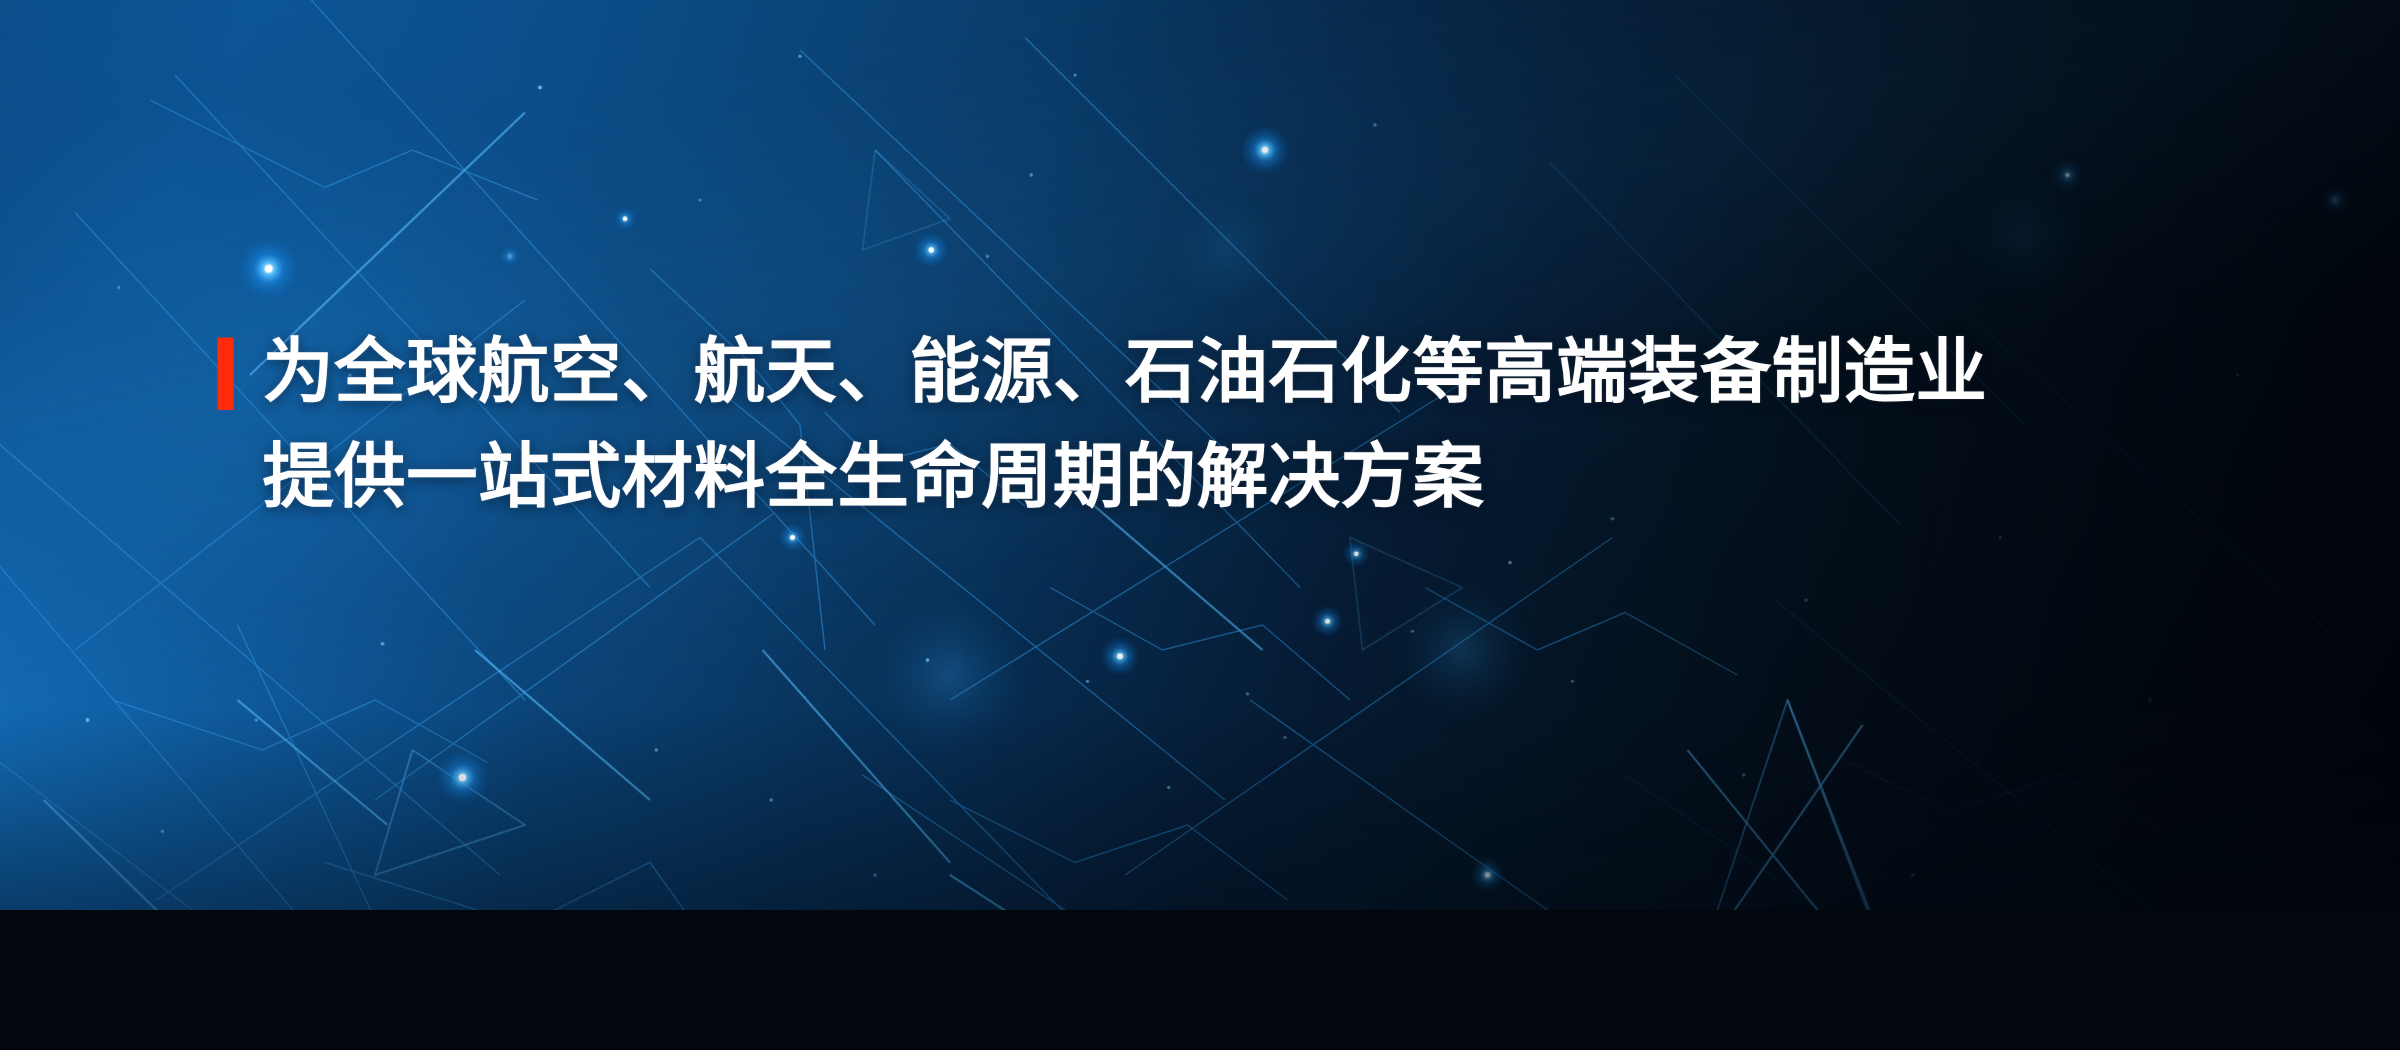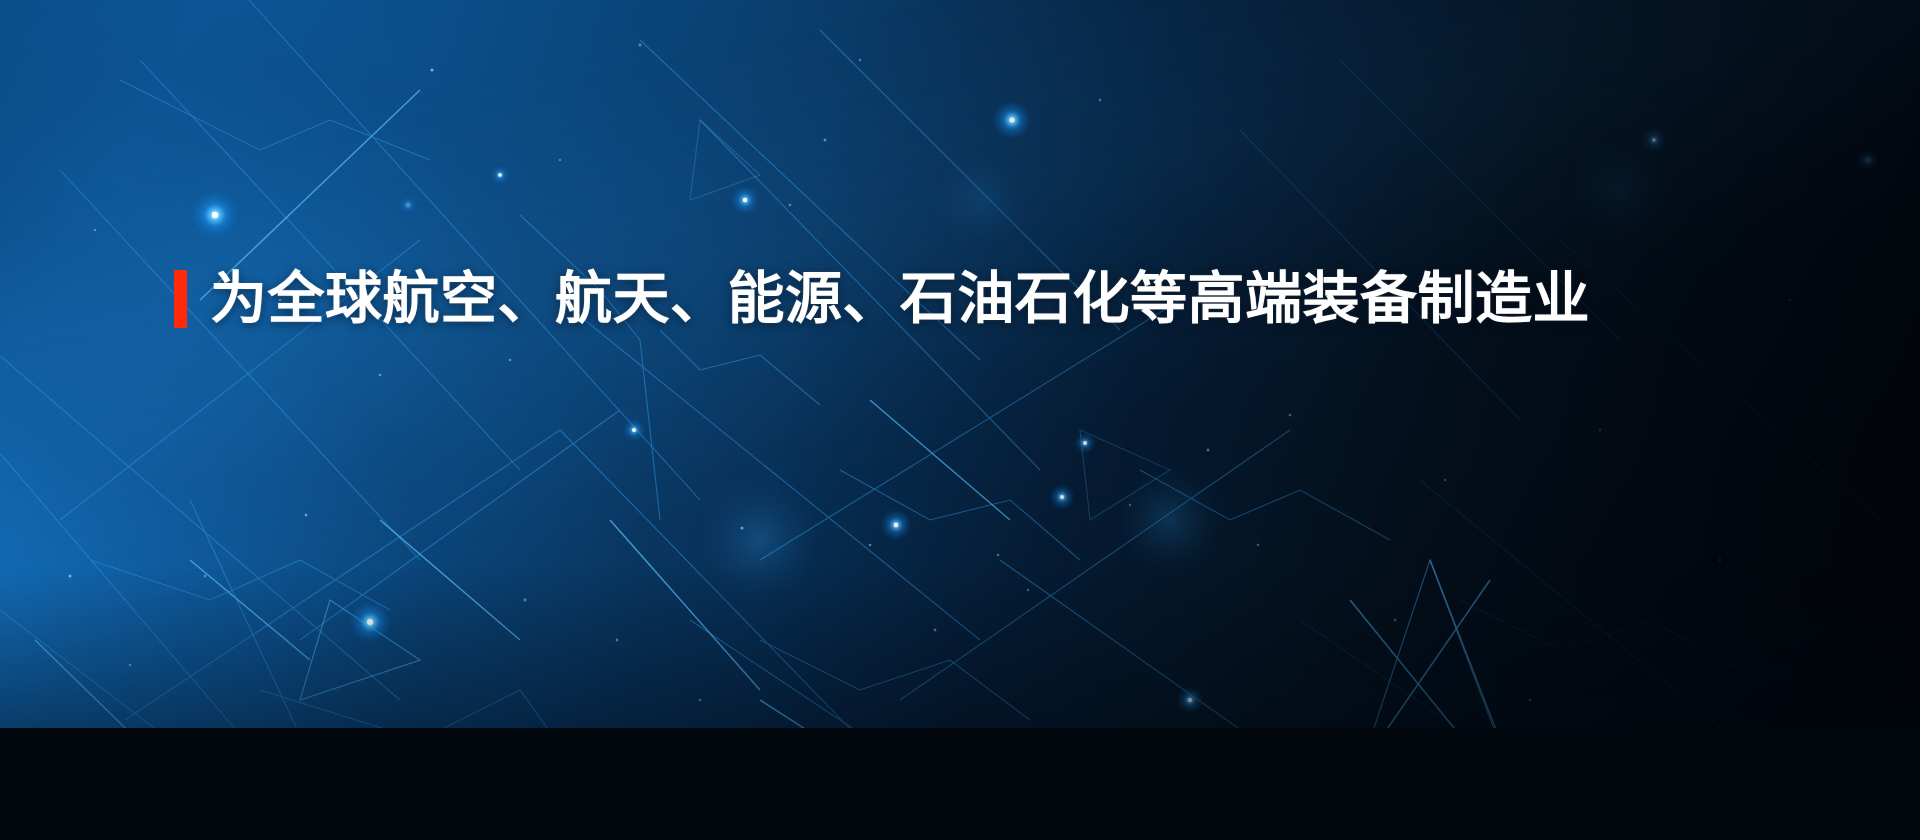--- a/index.html
+++ b/index.html
@@ -296,15 +296,18 @@
   </svg>
 
   <div class="bg-darken-right"></div>
   <div class="bg-vignette-bottom"></div>
 
   <div class="headline">
     <div class="headline-row">
       <span class="accent-bar"></span>
       <span class="headline-text">为全球航空、航天、能源、石油石化等高端装备制造业</span>
     </div>
+    <div class="headline-row">
+      <span class="headline-text">提供一站式材料全生命周期的解决方案</span>
+    </div>
   </div>
 
 </div>
 
 </body></html>

